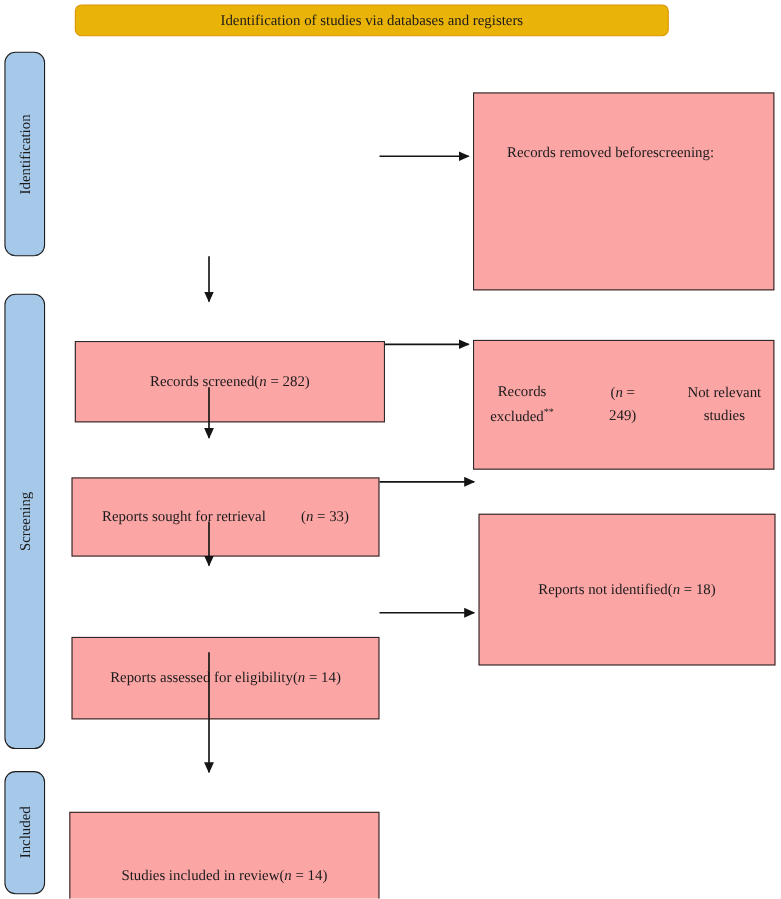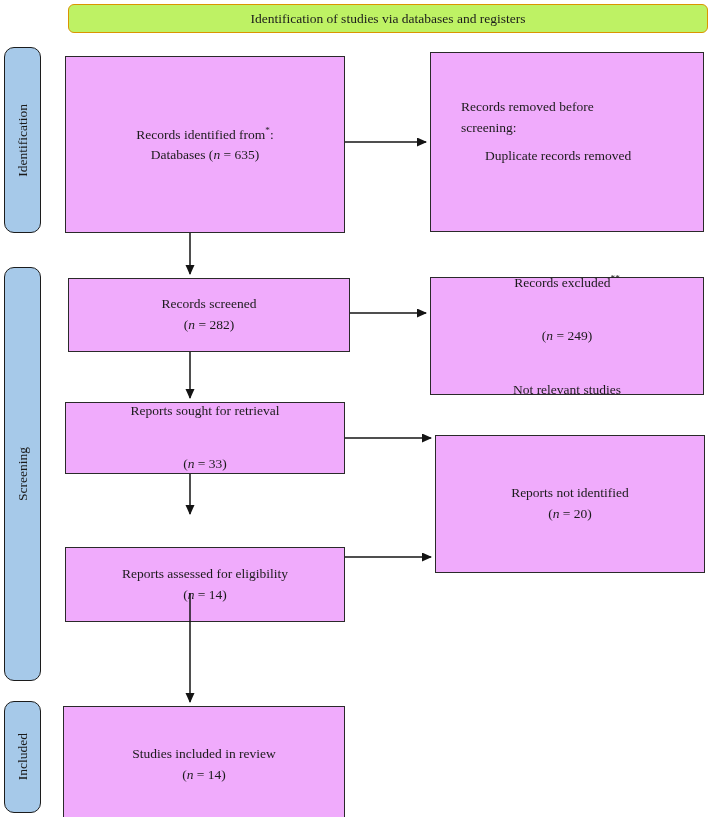--- a/index.html
+++ b/index.html
@@ -6,39 +6,39 @@
   .canvas {
     position:relative;
     width:710px; height:817px;
     background:#ffffff;
     font-family:"Liberation Serif","DejaVu Serif",serif;
     font-size:13.5px;
     color:#1b1b1b;
     overflow:hidden;
   }
   .banner {
-    position:absolute; left:68px; top:4px; width:640px; height:29px;
-    background:#bef264; border:1px solid #DB9400; border-radius:6px;
+    position:absolute; left:68px; top:4px; width:540px; height:29px;
+    background:#eab308; border:1px solid #DB9400; border-radius:6px;
     display:flex; align-items:center; justify-content:center;
     box-sizing:border-box;
   }
   .stage {
     position:absolute; left:4px; width:37px;
     background:#A6C9E9; border:1.6px solid #1c1c1c; border-radius:10px;
     display:flex; align-items:center; justify-content:center;
     box-sizing:border-box;
   }
   .stage span { writing-mode:vertical-rl; transform:rotate(180deg); white-space:nowrap; }
   .stage-identification { top:47px; height:186px; }
   .stage-screening { top:267px; height:414px; }
   .stage-included { top:701px; height:112px; }
   .box {
-    position:absolute; background:#f0abfc; border:1.6px solid #2a2a2a;
-    display:flex; flex-direction:column; align-items:center; justify-content:center;
-    text-align:center; line-height:1.55; box-sizing:border-box; padding:4px;
+    position:absolute; background:#fca5a5; border:1.6px solid #2a2a2a;
+    display:flex; flex-direction:row; align-items:center; justify-content:center;
+    text-align:center; line-height:1.55; box-sizing:border-box; padding:4px;margin-top:32px;
   }
   .box-identified   { left:65px;  top:56px;  width:280px; height:177px; }
   .box-removed      { left:430px; top:52px;  width:274px; height:180px;
                       align-items:flex-start; justify-content:flex-start;
                       text-align:left; padding:44px 8px 8px 30px; }
   .box-screened     { left:68px;  top:278px; width:282px; height:74px; }
   .box-excluded     { left:430px; top:277px; width:274px; height:118px;gap:33px; }
   .box-sought       { left:65px;  top:402px; width:280px; height:72px;gap:32px; }
   .box-notretrieved { left:435px; top:435px; width:270px; height:138px; }
   .box-assessed     { left:65px;  top:547px; width:280px; height:75px; }
@@ -60,30 +60,25 @@
   <div class="stage stage-identification">
     <span>Identification</span>
   </div>
   <div class="stage stage-screening">
     <span>Screening</span>
   </div>
   <div class="stage stage-included">
     <span>Included</span>
   </div>
 
-  <div class="box box-identified">
-    <div><span>Records identified from</span><sup>*</sup><span>:</span></div>
-    <div><span>Databases (</span><i>n</i><span> = 635)</span></div>
-  </div>
 
   <div class="box box-removed">
     <div>Records removed before</div>
     <div>screening:</div>
     <div class="indent">
-      <div>Duplicate records removed</div>
     </div>
   </div>
 
   <div class="box box-screened">
     <div>Records screened</div>
     <div><span>(</span><i>n</i><span> = 282)</span></div>
   </div>
 
   <div class="box box-excluded">
     <div><span>Records excluded</span><sup>**</sup></div>
@@ -91,21 +86,21 @@
     <div>Not relevant studies</div>
   </div>
 
   <div class="box box-sought">
     <div>Reports sought for retrieval</div>
     <div><span>(</span><i>n</i><span> = 33)</span></div>
   </div>
 
   <div class="box box-notretrieved">
     <div>Reports not identified</div>
-    <div><span>(</span><i>n</i><span> = 20)</span></div>
+    <div><span>(</span><i>n</i><span> = 18)</span></div>
   </div>
 
   <div class="box box-assessed">
     <div>Reports assessed for eligibility</div>
     <div><span>(</span><i>n</i><span> = 14)</span></div>
   </div>
 
   <div class="box box-included">
     <div>Studies included in review</div>
     <div><span>(</span><i>n</i><span> = 14)</span></div>

